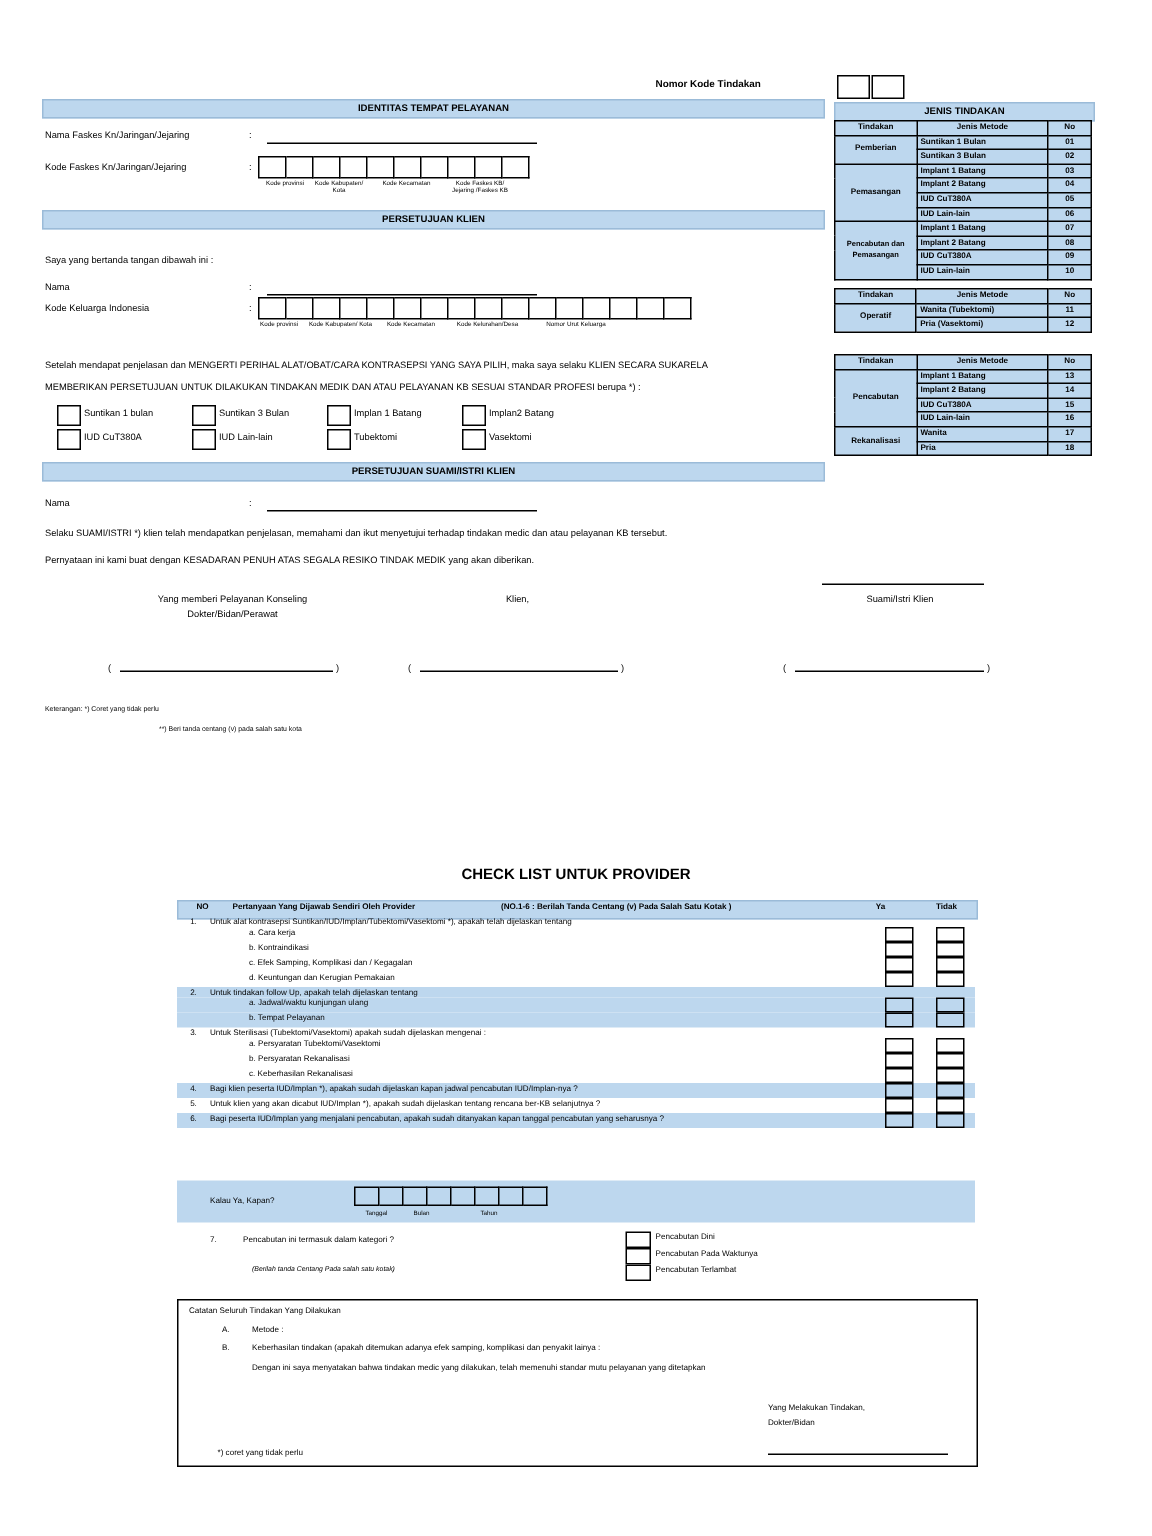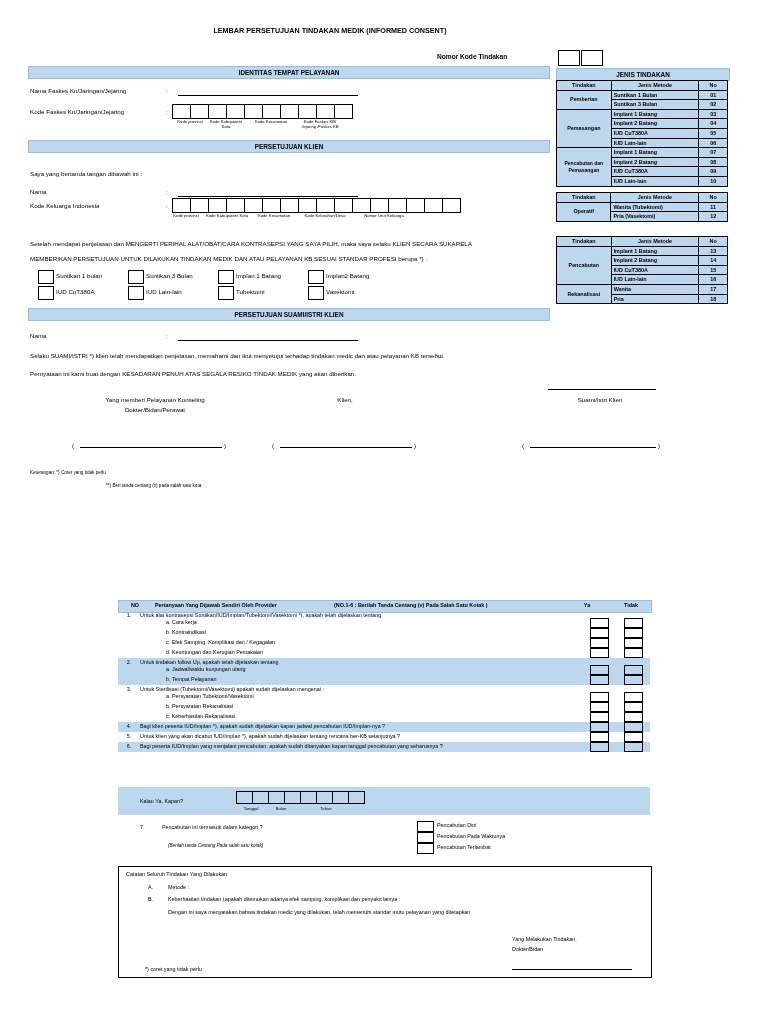--- a/index.html
+++ b/index.html
@@ -42,21 +42,20 @@
   .bluerow{background:#bdd7ee;}
   .sqbox{width:17px;height:8px;border:1px solid #000;margin:0 auto;}
   .hdrbar{background:#bdd7ee;border:1px solid #9bbbd8;font-size:5.4px;font-weight:bold;}
   .noteblk{border:1px solid #000;}
 </style>
 </head>
 <body>
 
 <div class="page">
 
-  <div class="abs bold ctr" style="left:120px;top:26px;width:420px;font-size:7.2px;">LEMBAR PERSETUJUAN TINDAKAN MEDIK (INFORMED CONSENT)</div>
 
   <div class="abs bold" style="left:437px;top:53px;font-size:6.6px;">Nomor Kode Tindakan</div>
   <div class="abs box" style="left:558px;top:50px;width:20px;height:14px;"></div>
   <div class="abs box" style="left:581px;top:50px;width:20px;height:14px;"></div>
 
   <div class="abs bar" style="left:28px;top:66px;width:520px;">IDENTITAS TEMPAT PELAYANAN</div>
 
   <div class="abs" style="left:30px;top:87px;">Nama Faskes Kn/Jaringan/Jejaring</div>
   <div class="abs" style="left:166px;top:87px;">:</div>
   <div class="abs line" style="left:178px;top:94px;width:180px;height:1px;"></div>
@@ -273,20 +272,21 @@
       <td class="hd">Wanita</td>
       <td class="hd cellc">17</td>
     </tr>
     <tr>
       <td class="hd">Pria</td>
       <td class="hd cellc">18</td>
     </tr>
   </tbody>
     </table>
 
+  <div class="abs bold ctr" style="left:184px;top:578px;width:400px;font-size:10px;">CHECK LIST UNTUK PROVIDER</div>
 
   <div class="abs hdrbar" style="left:118px;top:600px;width:532px;height:11px;">
     <div class="abs ctr" style="left:0px;top:1px;width:32px;">NO</div>
     <div class="abs" style="left:36px;top:1px;">Pertanyaan Yang Dijawab Sendiri Oleh Provider</div>
     <div class="abs" style="left:215px;top:1px;">(NO.1-6 : Berilah Tanda Centang (v) Pada Salah Satu Kotak )</div>
     <div class="abs ctr" style="left:448px;top:1px;width:40px;">Ya</div>
     <div class="abs ctr" style="left:492px;top:1px;width:40px;">Tidak</div>
   </div>
 
   <div class="abs" style="left:118px;top:611px;width:532px;">

